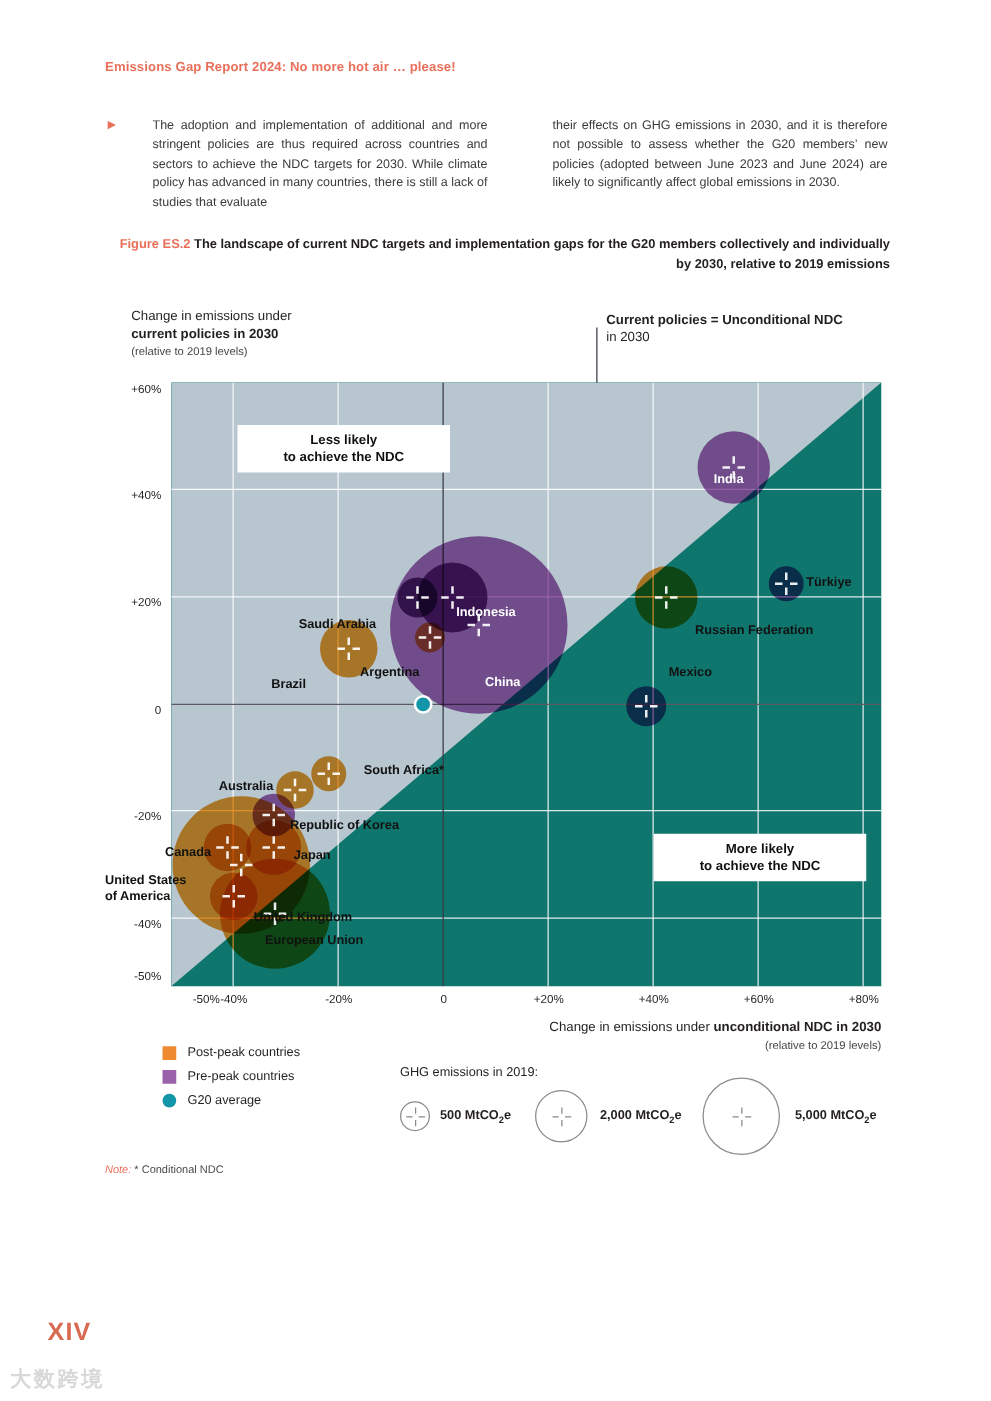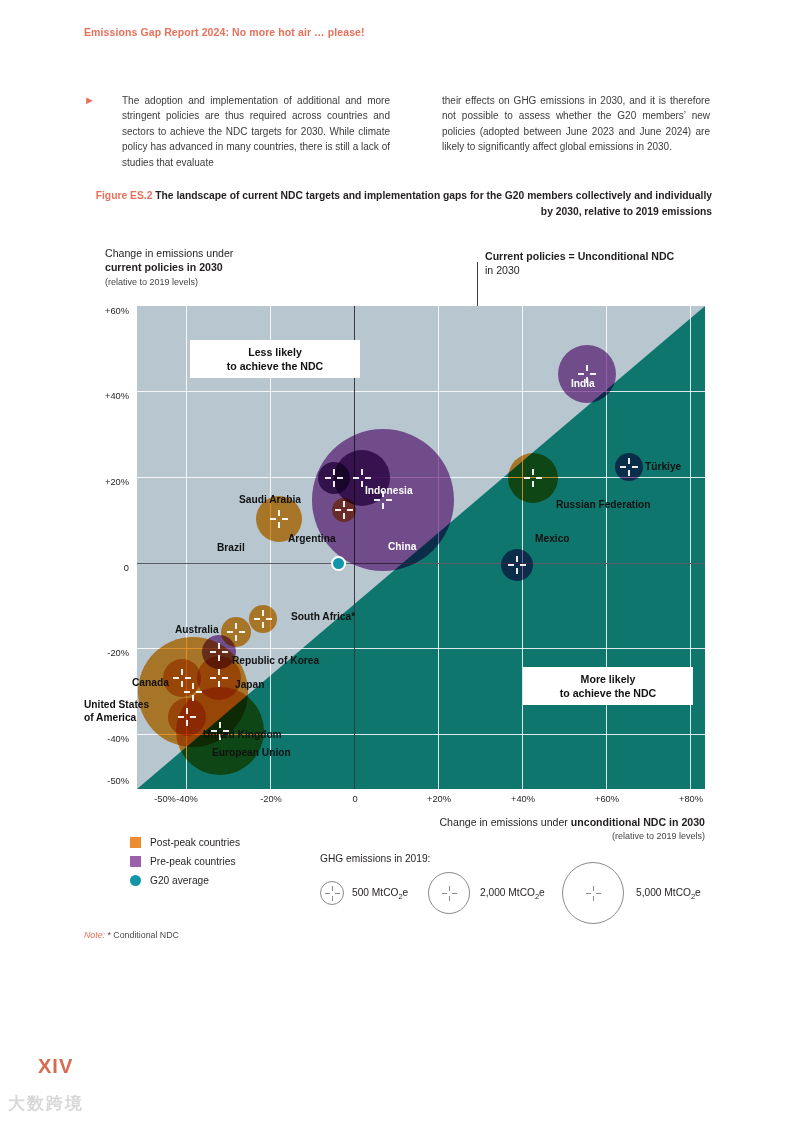--- a/index.html
+++ b/index.html
@@ -5,21 +5,21 @@
   html,body{margin:0;padding:0;}
   body{
     width:793px;height:1121px;background:#ffffff;
     font-family:"Liberation Sans","DejaVu Sans",sans-serif;
     color:#231f20;position:relative;overflow:hidden;
   }
   .page{position:absolute;inset:0;}
 
   
   .runhead{
-    position:absolute;left:84px;top:26px;
+    position:absolute;left:84px;top:48px;
     font-size:10.5px;font-weight:bold;color:#e8705a;letter-spacing:0.1px;
   }
 
   
   .bullet{
     position:absolute;left:84px;top:95px;width:9px;height:10px;
     color:#e8705a;font-size:11px;line-height:10px;
   }
   .col{
     position:absolute;top:93px;font-size:10px;line-height:15.4px;
@@ -140,21 +140,21 @@
   .slc{
     position:absolute;border-radius:50%;border:1.1px solid #8a8a90;
     box-sizing:border-box;
   }
   .slx{position:absolute;}
   .slx i{position:absolute;background:#8a8a90;}
   .slx i.vt{width:1px;height:5px;left:50%;margin-left:-0.5px;top:-7.5px;}
   .slx i.vb{width:1px;height:5px;left:50%;margin-left:-0.5px;top:2.5px;}
   .slx i.hl{height:1px;width:5px;top:50%;margin-top:-0.5px;left:-7.5px;}
   .slx i.hr{height:1px;width:5px;top:50%;margin-top:-0.5px;left:2.5px;}
-  .sllb{position:absolute;font-size:10.2px;color:#231f20;white-space:nowrap;}
+  .sllb{position:absolute;font-size:10.2px;color:#231f20;white-space:nowrap;font-weight:bold;}
   .sllb sub{font-size:7.5px;}
 
   
   .footnote{
     position:absolute;left:84px;top:930px;font-size:8.8px;color:#4a4a4a;
   }
   .footnote .nt{color:#e8705a;font-style:italic;}
 
   .pagenum{
     position:absolute;left:38px;top:1055px;font-size:20px;font-weight:bold;

